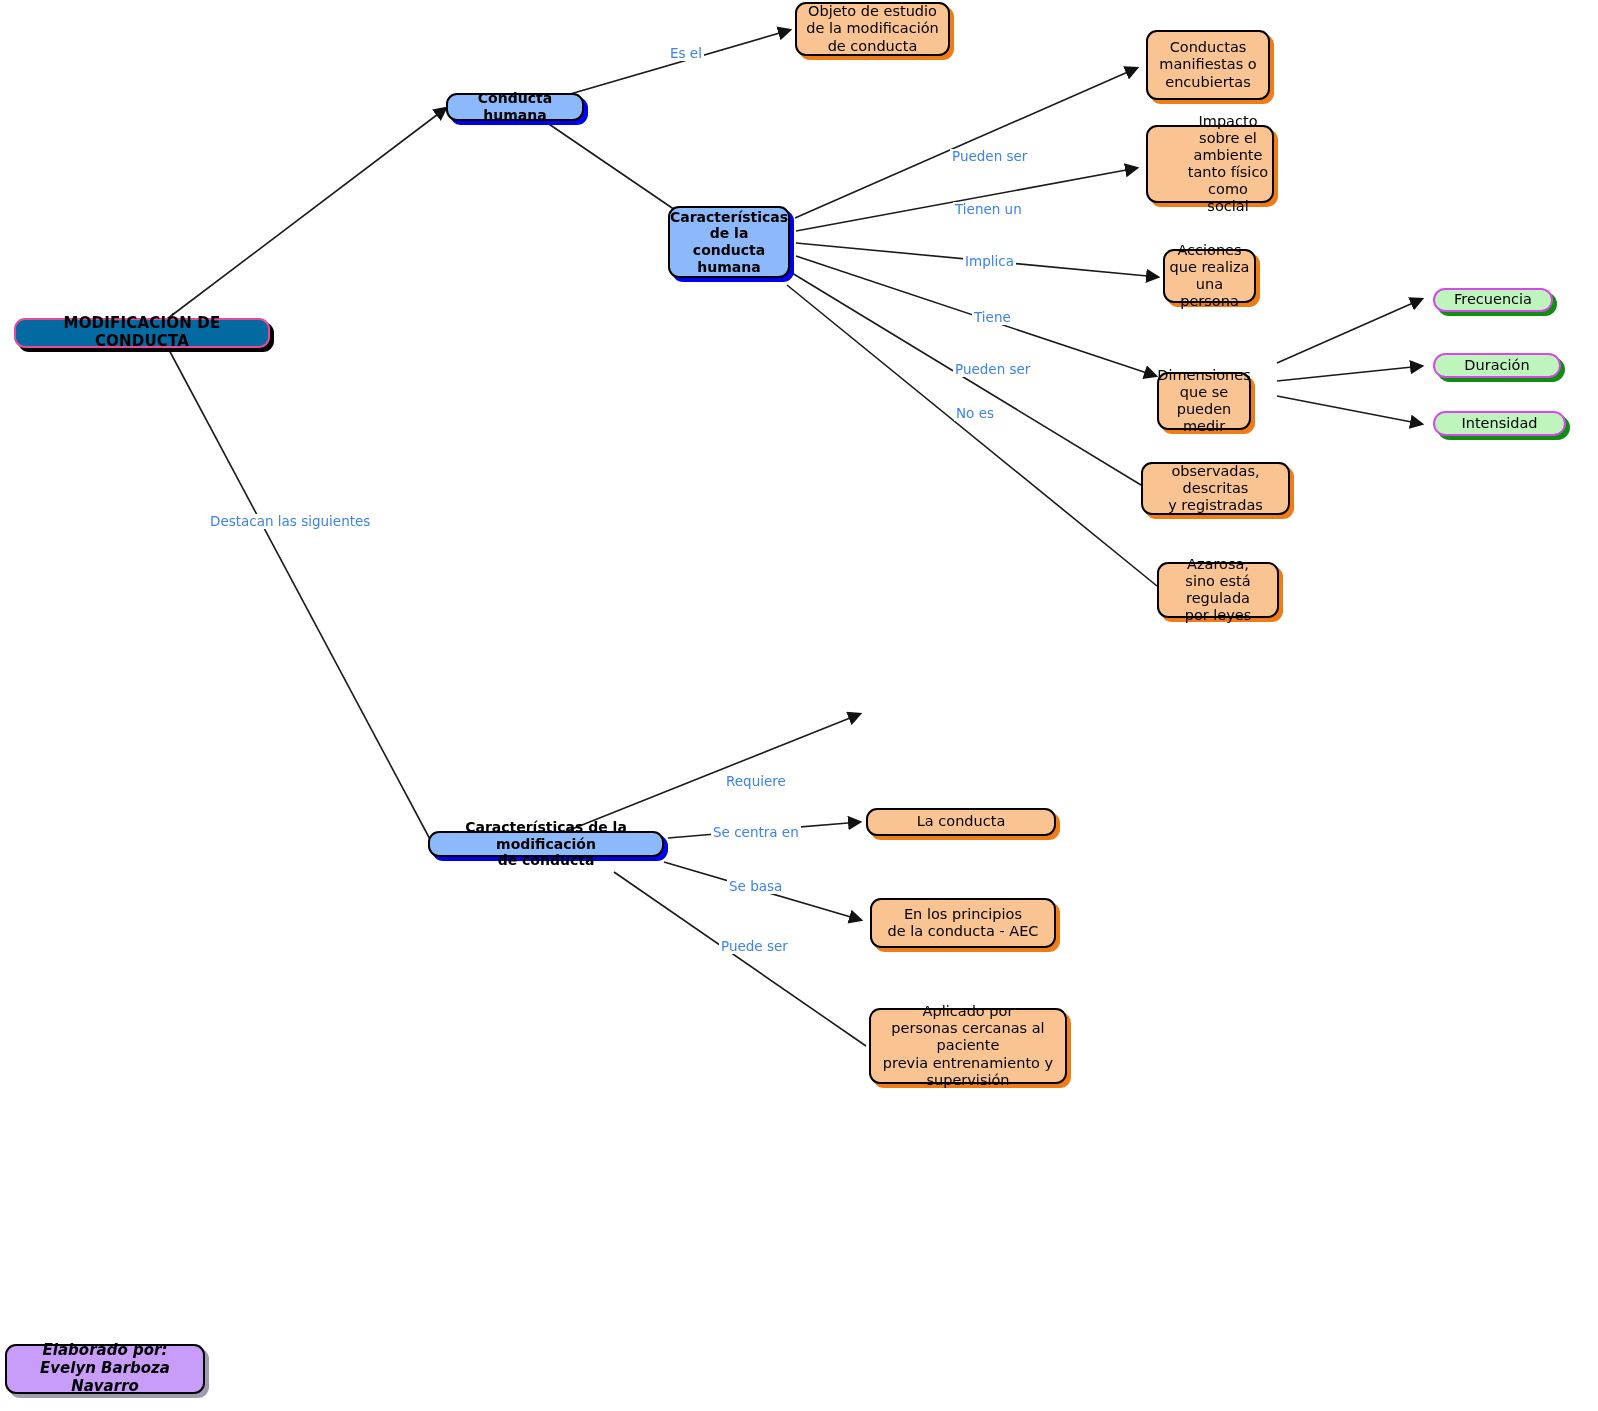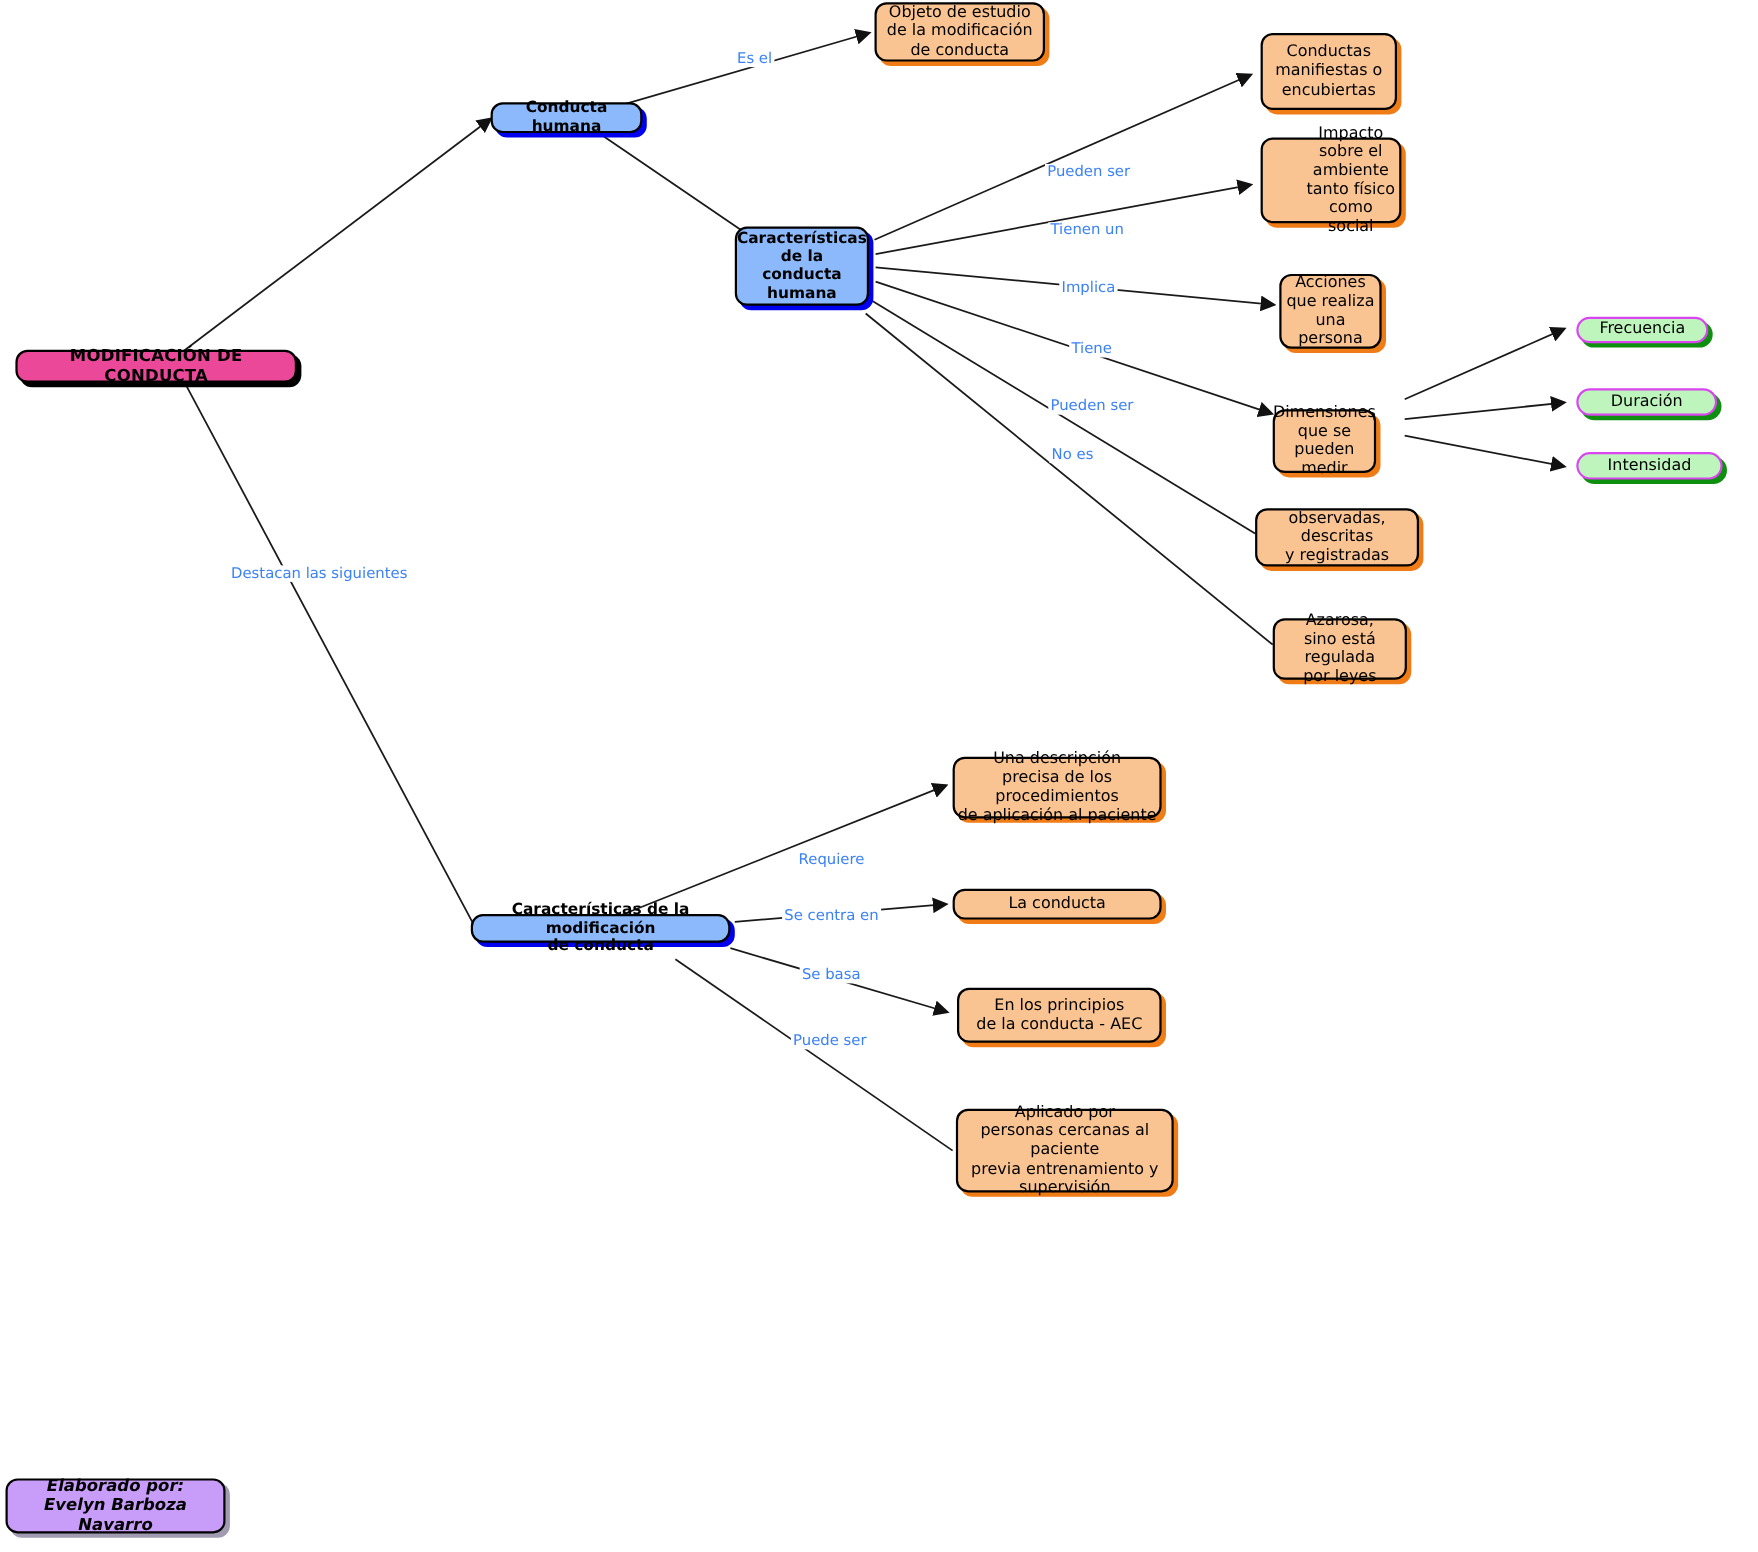--- a/index.html
+++ b/index.html
@@ -29,22 +29,22 @@
     display: flex;
     align-items: center;
     justify-content: center;
     text-align: center;
     line-height: 1.18;
     white-space: pre-line;
     color: #000000;
   }
   
   .node-root {
-    background: #ec4899;
-    border: 2px solid #000000;
+    background: #0369a1;
+    border: 2px solid #ec4899;
     border-radius: 11px;
     box-shadow: 4px 4px 0 #000000;
     font-weight: bold;
     font-size: 15px;
     letter-spacing: 0.2px;
   }
   
   .node-blue {
     background: #8cb9fb;
     border: 2px solid #000000;
@@ -166,21 +166,21 @@
 encubiertas</span>
   </div>
 
   <div class="node node-orange" style="left:1146px; top:125px; width:128px; height:78px;padding-left:36px;">
     <span>Impacto
 sobre el ambiente
 tanto físico como
 social</span>
   </div>
 
-  <div class="node node-orange" style="left:1163px; top:249px; width:93px; height:68px;text-align:center;">
+  <div class="node node-orange" style="left:1163px; top:249px; width:93px; height:54px;text-align:center;">
     <span>Acciones
 que realiza
 una persona</span>
   </div>
 
   <div class="node node-orange" style="left:1157px; top:372px; width:94px; height:58px;">
     <span>Dimensiones
 que se pueden
 medir</span>
   </div>
@@ -206,25 +206,20 @@
     <span>Azarosa,
 sino está regulada
 por leyes</span>
   </div>
 
   <div class="node node-blue" style="left:428px; top:831px; width:236px; height:26px;">
     <span>Características de la modificación
 de conducta</span>
   </div>
 
-  <div class="node node-orange" style="left:866px; top:688px; width:190px; height:56px;">
-    <span>Una descripción
-precisa de los procedimientos
-de aplicación al paciente</span>
-  </div>
 
   <div class="node node-orange" style="left:866px; top:808px; width:190px; height:28px;">
     <span>La conducta</span>
   </div>
 
   <div class="node node-orange" style="left:870px; top:898px; width:186px; height:50px;">
     <span>En los principios
 de la conducta - AEC</span>
   </div>
 

